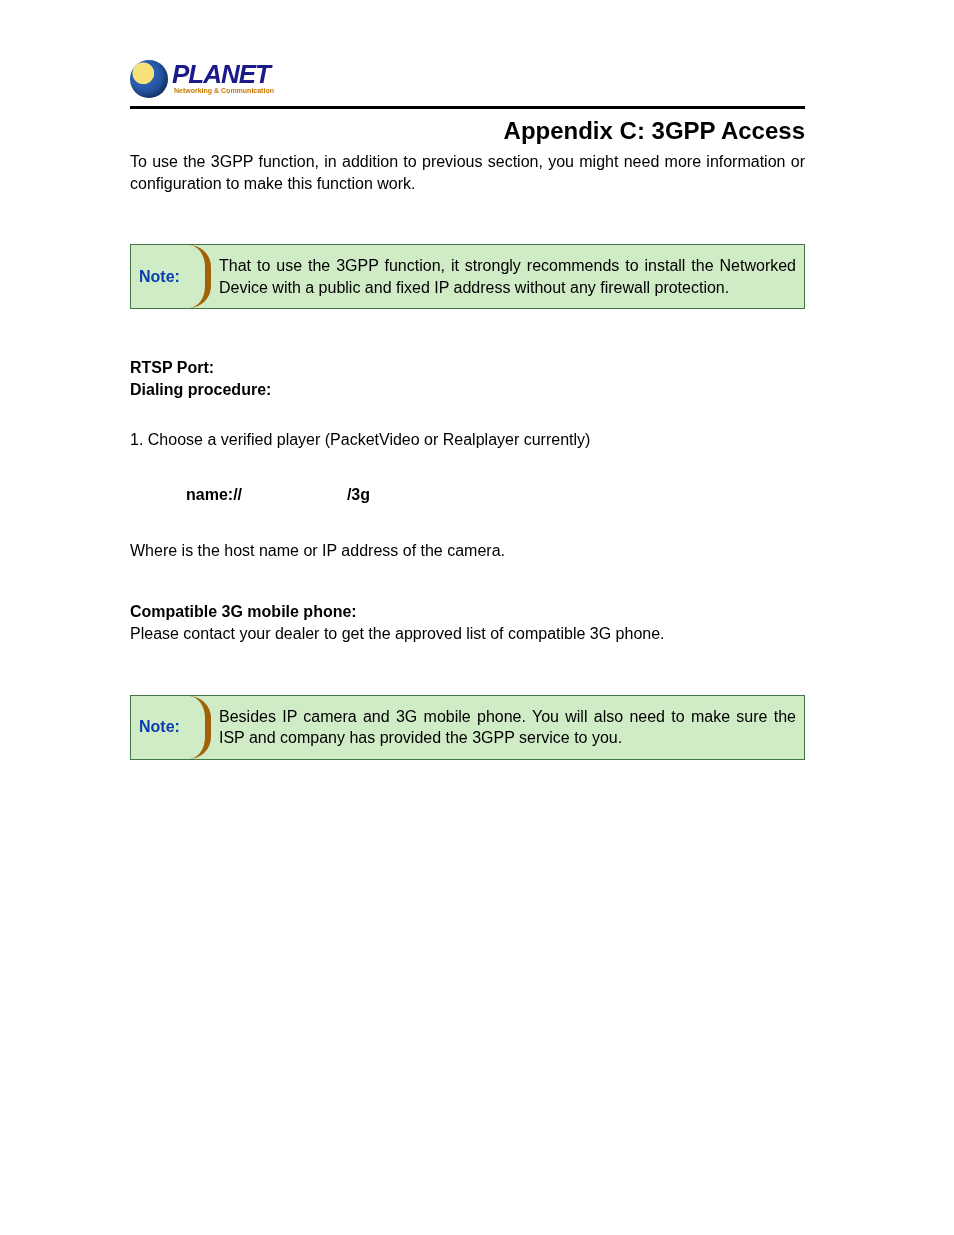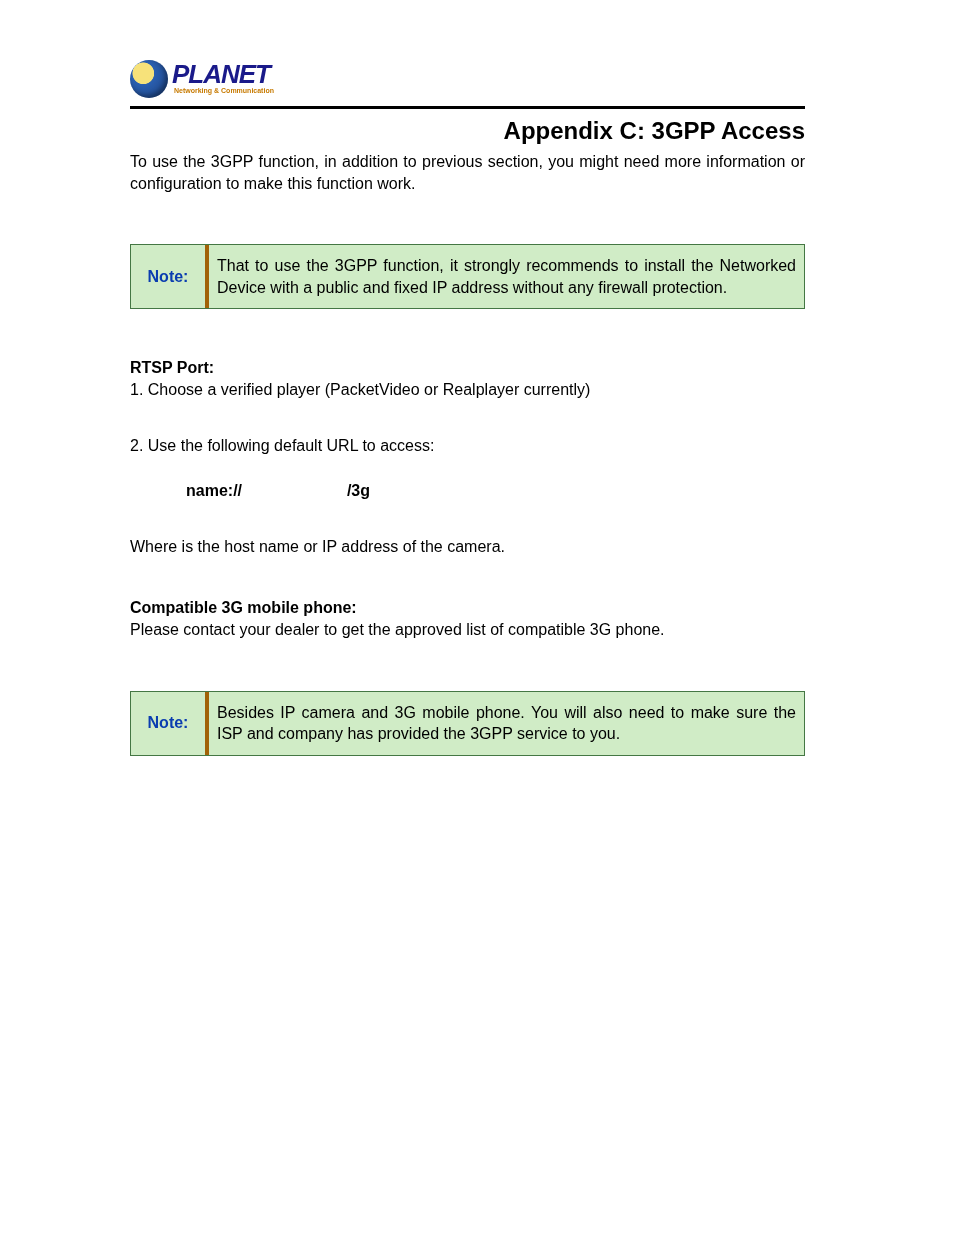--- a/index.html
+++ b/index.html
@@ -65,26 +65,26 @@
     text-align: justify;
     margin: 0 0 50px 0;
   }
   .note-box {
     border: 1px solid #447744;
     display: flex;
     background: #d0ecc6;
     margin-bottom: 48px;
   }
   .note-left {
-    border-right: 4px solid #a16207;
+    border-right: 6px solid #a16207;
     padding: 18px 8px;
     display: flex;
     align-items: center;
-    justify-content: center;
     min-width: 58px;
+    border-radius: 22px;
   }
   .note-left span {
     color: #0a3db0;
     font-weight: bold;
   }
   .note-right {
     padding: 10px 8px 10px 8px;
     text-align: justify;
     flex: 1;
   }
@@ -131,24 +131,24 @@
 
   <div class="note-box">
     <div class="note-left">
       <span>Note:</span>
     </div>
     <div class="note-right">That to use the 3GPP function, it strongly recommends to install the Networked Device with a public and fixed IP address without any firewall protection.</div>
   </div>
 
   <p class="section-h">RTSP Port:</p>
 
+  <p class="section-h" style="margin-bottom:28px;">Dialing procedure:</p>
 
   <p class="spaced-p">1. Choose a verified player (PacketVideo or Realplayer currently)</p>
 
-  <p style="margin:0 0 24px 0;">2. Use the following default URL to access:</p>
 
   <p class="url-line">
     <span>name://</span>
     <span style="display:inline-block; width:96px;"></span>
     <span>/3g</span>
   </p>
 
   <p class="where-line">Where        is the host name or IP address of the camera.</p>
 
   <p class="section-h">Compatible 3G mobile phone:</p>

